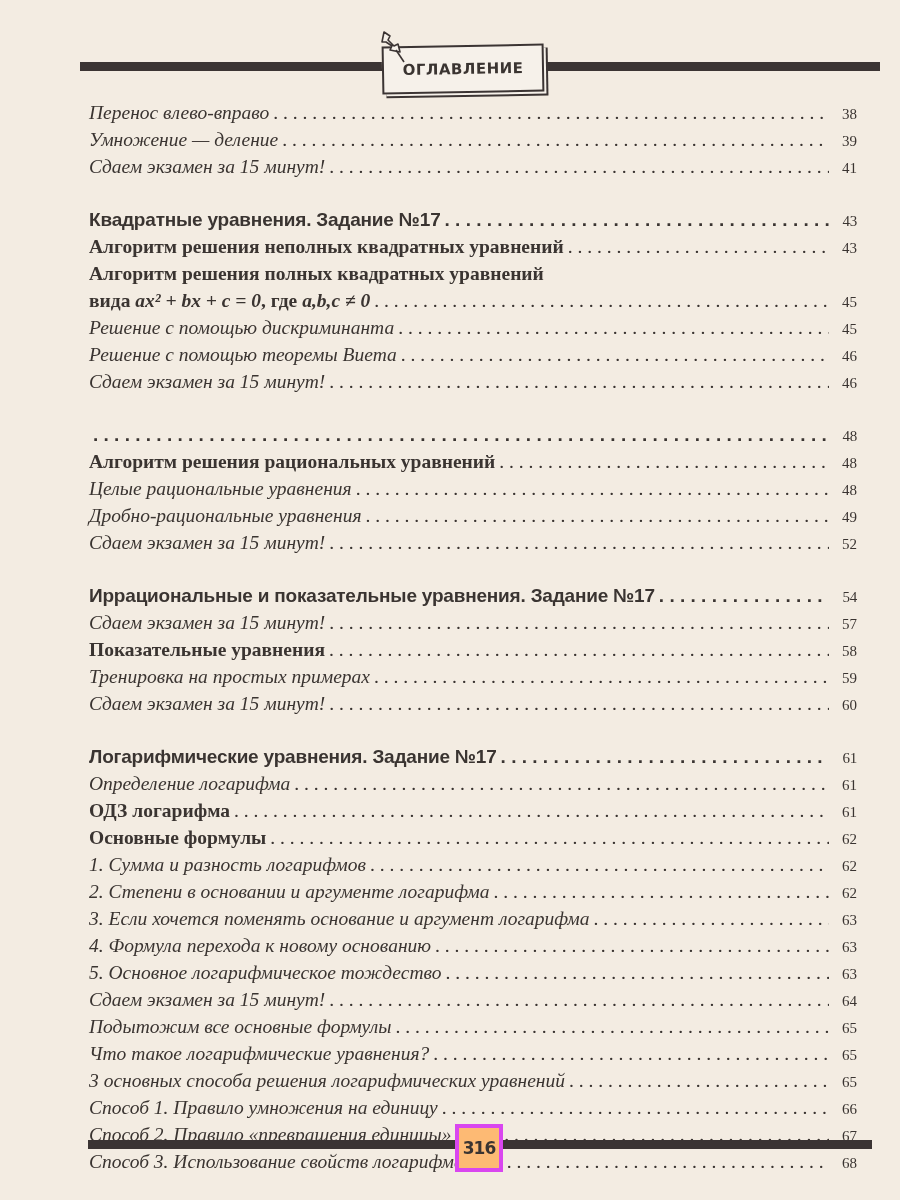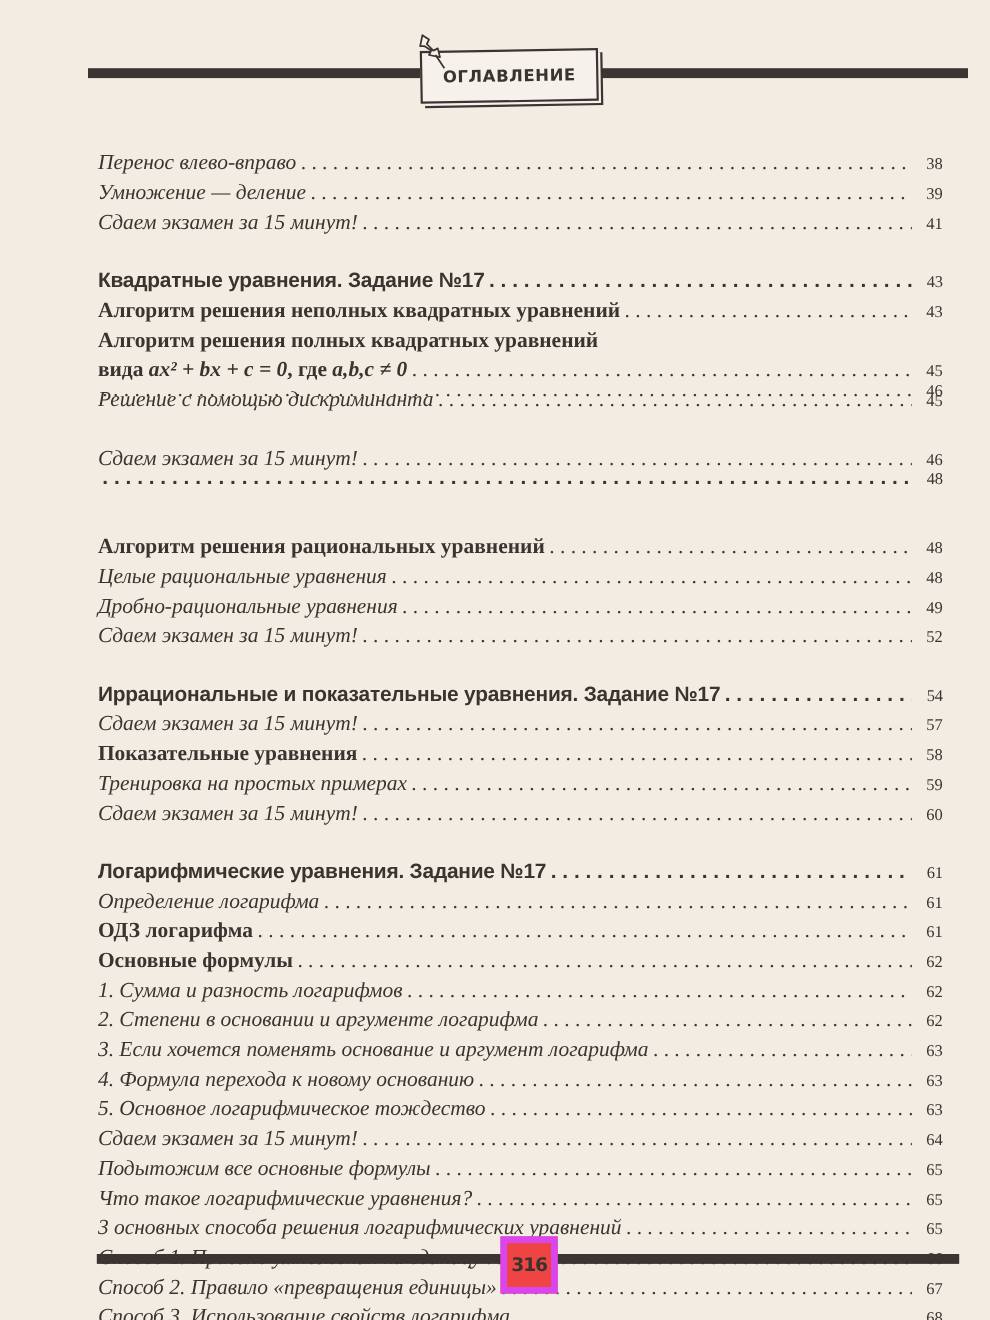--- a/index.html
+++ b/index.html
@@ -29,21 +29,21 @@
       font-size: 15px; letter-spacing: 0.5px; color: #3a3431;
     }
     .pin-icon { position: absolute; left: 378px; top: 30px; width: 30px; height: 36px; }
 
     
     .toc { position: absolute; left: 89px; top: 99px; width: 768px; }
     .row {
       display: flex; align-items: baseline; height: 27px; line-height: 27px;
       font-size: 19.5px; white-space: nowrap;
     }
-    .row .label { flex: 0 0 auto; margin-top: 36px; }
+    .row .label { flex: 0 0 auto; }
     .row .dots {
       flex: 1 1 auto; overflow: hidden; margin: 0 4px;
       letter-spacing: 4px; color: #3a3431;
     }
     .row .dots::before {
       content: ". . . . . . . . . . . . . . . . . . . . . . . . . . . . . . . . . . . . . . . . . . . . . . . . . . . . . . . . . . . . . . . . . . . . . . . . . . . . . . . . . . . . . . . . . . . . . . . . . . . . . . . . . . . . . .";
       letter-spacing: 0;
     }
     .row .page-num { flex: 0 0 auto; min-width: 24px; text-align: right; font-size: 15px; }
     .row.italic .label { font-style: italic; }
@@ -58,21 +58,21 @@
     .gap { height: 26px; }
     .math { font-style: italic; }
 
     
     .footer-rule {
       position: absolute; left: 88px; top: 1140px; width: 784px; height: 9px;
       background: #3b3433;
     }
     .footer-page {
       position: absolute; left: 455px; top: 1124px; width: 40px; height: 40px;
-      border: 6px solid #d946ef; background: #ef4444;
+      border: 4px solid #d946ef; background: #fdba74;
       display: flex; align-items: center; justify-content: center;
       font-family: "DejaVu Sans", sans-serif; font-weight: bold; font-size: 17px;
       letter-spacing: -1px; color: #3a3431;
     }
   </style>
 </head>
 <body>
 
 <div class="page">
 
@@ -125,20 +125,21 @@
         <span class="label"><span>вида </span><span class="math">ax² + bx + c = 0</span><span>, где </span><span class="math">a,b,c ≠ 0</span></span>
         <span class="dots"></span>
         <span class="page-num">45</span>
       </div>
       <div class="row italic">
         <span class="label">Решение с помощью дискриминанта</span>
         <span class="dots"></span>
         <span class="page-num">45</span>
       </div>
       <div class="row italic">
+        <span class="label">Решение с помощью теоремы Виета</span>
         <span class="dots"></span>
         <span class="page-num">46</span>
       </div>
       <div class="row italic">
         <span class="label">Сдаем экзамен за 15 минут!</span>
         <span class="dots"></span>
         <span class="page-num">46</span>
       </div>
     </div>
 

